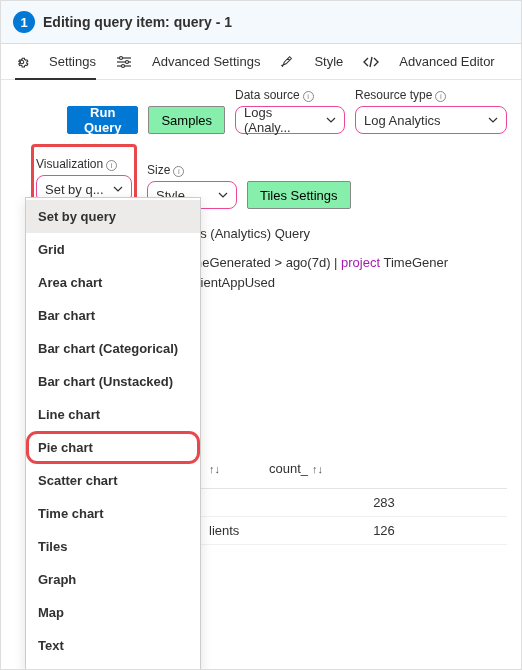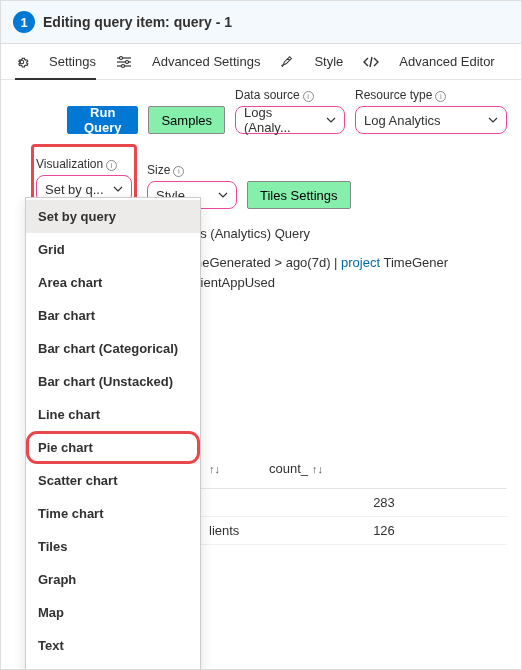--- a/index.html
+++ b/index.html
@@ -27,21 +27,21 @@
     .select { height: 28px; padding: 0 8px; font-size: 13px; border: 1px solid #ec4899; background: #fff; border-radius: 8px; display: flex; align-items: center; justify-content: space-between; gap: 6px; cursor: pointer; }
     .chevron { display: inline-block; }
     
     .viz-group { border: 3px solid #e8484c; border-radius: 4px; padding: 10px 2px 3px 2px; position: relative; z-index: 1; }
     .viz-group .select { width: 96px; }
     
     .query-bar { display: flex; align-items: center; gap: 8px; padding: 8px 14px 6px 30px; font-size: 13px; }
     .arrow-left { font-size: 14px; }
     
     .code { font-family: Consolas, monospace; font-size: 13px; padding: 6px 14px 6px 30px; line-height: 20px; white-space: nowrap; overflow: hidden; }
-    .kw { color: #0369a1; }
+    .kw { color: #a21caf; }
     
     .table { margin: 14px 14px 0 30px; }
     .thead { display: flex; border-bottom: 1px solid #e5e5e5; padding: 6px 0; }
     .th, .td { flex: 1; font-size: 13px; padding: 6px 8px; }
     .th.sort { display: flex; align-items: center; gap: 4px; }
     .sort-icon { font-size: 11px; color: #555; }
     .trow { display: flex; border-bottom: 1px solid #f0f0f0; }
     
     .dropdown { position: absolute; top: 196px; left: 24px; width: 176px; background: #fff; border: 1px solid #ccc; box-shadow: 0 4px 12px rgba(0,0,0,0.12); z-index: 50; max-height: 474px; overflow: visible; padding: 2px 0; font-weight: bold; }
     .dd-item { padding: 9px 12px; font-size: 13px; cursor: pointer; }

